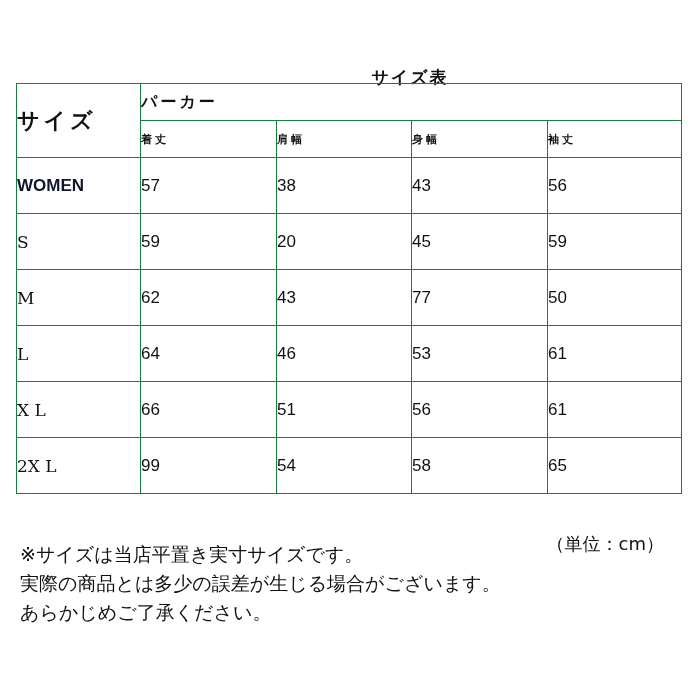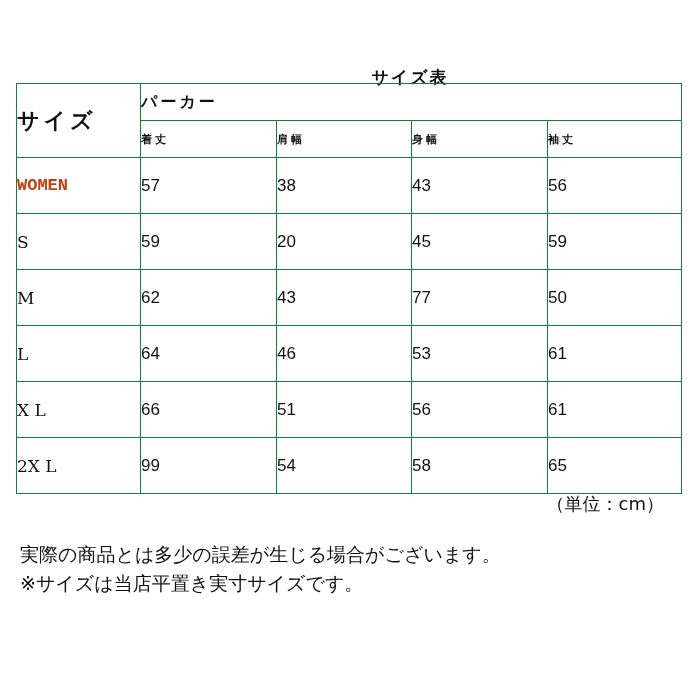--- a/index.html
+++ b/index.html
@@ -9,23 +9,23 @@
              font-size: 17px; font-weight: bold; letter-spacing: 2px; }
     table.size-table { position: absolute; left: 16px; top: 83px; border-collapse: collapse;
                        table-layout: fixed; }
     table.size-table td { border: 1px solid #15803d; text-align: left; vertical-align: middle;
                           padding: 0; }
     .h-parka { height: 36px; font-size: 16px; font-weight: bold; letter-spacing: 3px; }
     .h-sub { height: 36px; font-size: 11px; font-weight: bold; letter-spacing: 3px; }
     .h-size { font-size: 22px; font-weight: bold; letter-spacing: 4px; }
     .row td { height: 55px; }
     .size-label { font-family: "DejaVu Serif", serif; font-size: 17px; }
-    .size-label.women { font-family: Liberation Mono, monospace; font-weight: bold; font-size: 17px; color: #c2410c; }
+    .size-label.women { font-family: Liberation Sans, sans-serif; font-weight: bold; font-size: 17px; color: #0f172a; }
     .val { font-family: "Liberation Sans", sans-serif; font-weight: normal; font-size: 17px; }
-    .unit { position: absolute; right: 36px; top: 492px; font-size: 18px;
+    .unit { position: absolute; right: 36px; top: 532px; font-size: 18px;
             font-family: "DejaVu Sans", sans-serif; }
     .notes { position: absolute; left: 20px; top: 540px; font-size: 19px; line-height: 29px;
              font-family: "DejaVu Sans", sans-serif; }
     .notes div { white-space: nowrap; }
   </style>
 </head>
 <body>
 
 <div class="title">サイズ表</div>
 
@@ -89,15 +89,16 @@
     <td class="val">54</td>
     <td class="val">58</td>
     <td class="val">65</td>
   </tr>
 </tbody>
   </table>
 
 <div class="unit">（単位：cm）</div>
 
 <div class="notes">
+  <div>※サイズは当店平置き実寸サイズです。</div>
   <div>実際の商品とは多少の誤差が生じる場合がございます。</div>
-  <div>※サイズは当店平置き実寸サイズです。</div>
+  <div>あらかじめご了承ください。</div>
 </div>
 
 </body></html>

